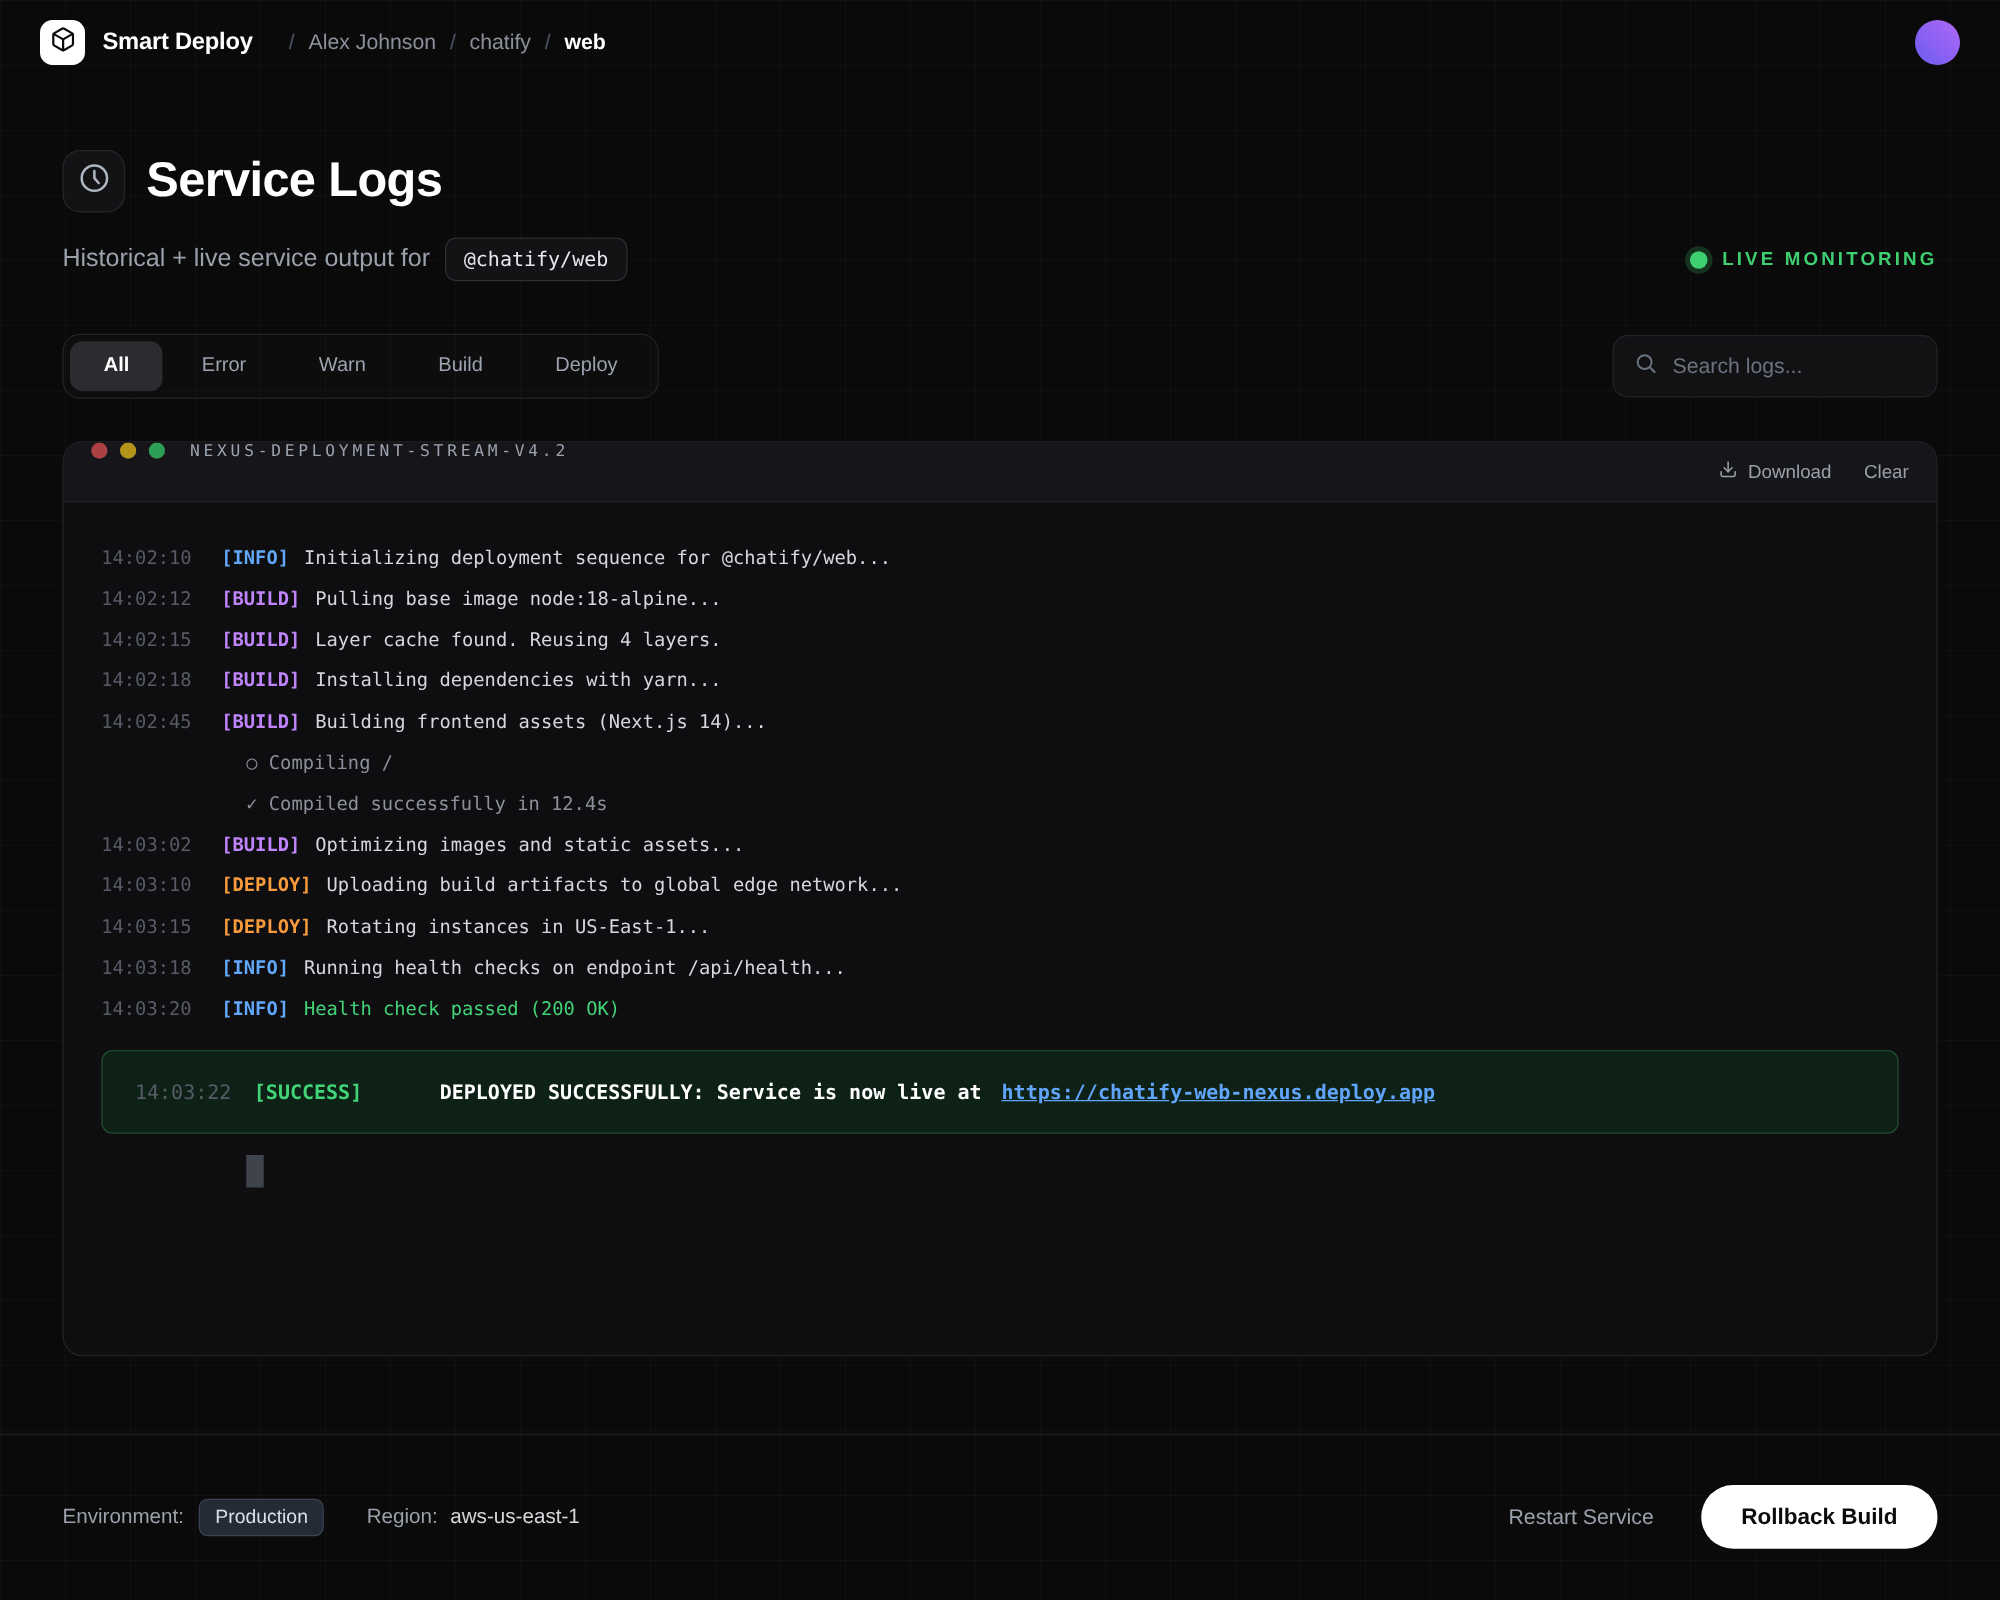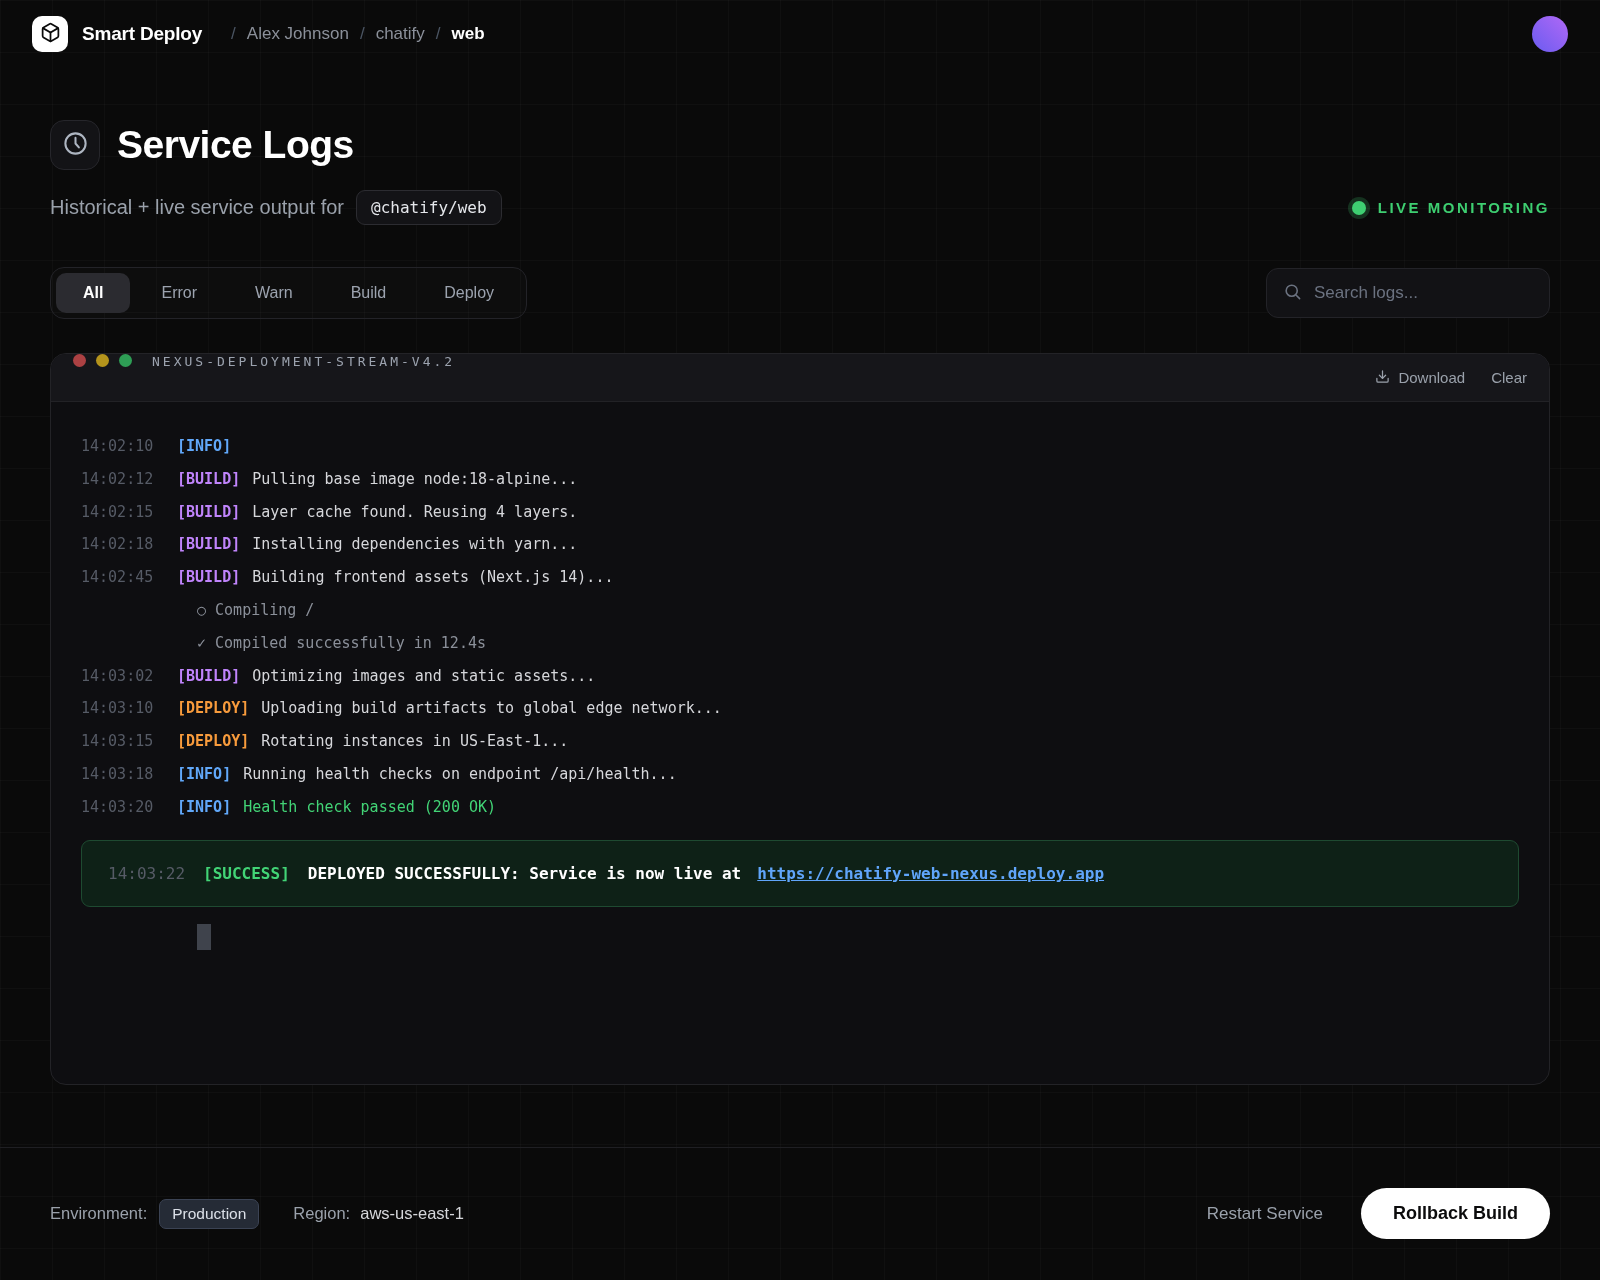--- a/index.html
+++ b/index.html
@@ -36,21 +36,21 @@
   .service-badge { font-family:"DejaVu Sans Mono", monospace; font-size:16px; color:#e5e7eb; background:#131316; border:1px solid #2c2c31; border-radius:9px; padding:7px 14px; margin-left:12px; }
   .live { margin-left:auto; display:flex; align-items:center; gap:12px; }
   .live-dot { width:14px; height:14px; border-radius:50%; background:var(--live-green,#3ecf71); box-shadow:0 0 0 4px rgba(62,197,110,0.22); }
   .live-label { font-size:15px; font-weight:700; letter-spacing:2.5px; color:var(--live-green,#3ecf71); }
 
   
   .toolbar { display:flex; align-items:center; justify-content:space-between; margin-top:42px; }
   .tabs { display:inline-flex; align-items:center; gap:4px; padding:5px; border:1px solid #232328; border-radius:14px; background:rgba(255,255,255,0.015); }
   .tab { border:none; background:transparent; font-family:inherit; font-size:16px; color:#9ca3af; padding:11px 27px; border-radius:10px; cursor:pointer; }
   .tab.active { background:#2b2b30; color:#fff; font-weight:700; }
-  .search-box { display:flex; align-items:center; width:284px; height:50px; border:1px solid #232328; border-radius:12px; background:#121215; padding:0 16px; gap:12px; }
+  .search-box { display:flex; align-items:center; width:260px; height:50px; border:1px solid #232328; border-radius:12px; background:#121215; padding:0 16px; gap:12px; }
   .search-box input { flex:1; border:none; outline:none; background:transparent; font-family:inherit; font-size:17px; color:#d1d5db; }
   .search-box input::placeholder { color:#6b7280; }
 
   
   .terminal { margin-top:34px; height:732px; border:1px solid #232327; border-radius:16px; background:#0e0e11; overflow:hidden; display:flex; flex-direction:column; }
   .term-header { height:48px; flex:none; background:#16161a; border-bottom:1px solid #222226; display:flex; padding:0 22px; }
   .dot { width:13px; height:13px; border-radius:50%; margin-right:10px; }
   .dot.red { background:#ac4143; } .dot.yellow { background:#b5941c; } .dot.green { background:#2e9e55; }
   .term-title { font-family:"DejaVu Sans Mono", monospace; font-size:13px; letter-spacing:3px; color:#9ca3af; margin-left:10px; }
   .term-actions { margin-left:auto; display:flex; align-items:center; gap:26px; }
@@ -62,21 +62,21 @@
   .tag-INFO { color:var(--accent-info,#61a8fa); }
   .tag-BUILD { color:var(--accent-build,#c084fc); }
   .tag-DEPLOY { color:var(--accent-deploy,#f89b3c); }
   .log-msg { color:#d6d7db; }
   .log-line.sub .log-msg { padding-left:38px; color:#8b909a; }
   .msg-green { color:var(--accent-success,#42d476); }
 
   .success-banner { margin-top:16px; height:67px; border:1px solid #1e4a31; background:#0e2117; border-radius:9px; display:flex; align-items:center; padding:0 26px; font-family:"DejaVu Sans Mono", monospace; font-size:16px; }
   .success-banner .s-time { color:#565b66; margin-right:18px; }
   .success-banner .s-tag { color:var(--accent-success,#42d476); font-weight:700; margin-right:18px; }
-  .success-banner .s-msg { color:#fff; font-weight:700; }
+  .success-banner .s-msg { color:#fff; font-weight:700;margin-left:44px; }
   .success-banner a { color:var(--link-blue,#60a5fa); font-weight:700; margin-left:16px; text-decoration:underline; }
   .cursor-block { width:14px; height:26px; background:#3f434c; margin:17px 0 0 116px; }
 
   
   .footer { flex:none; border-top:1px solid #1f1f23; padding:26px 50px 0; display:flex; align-items:center; height:133px; align-items:flex-start; }
   .footer-inner { width:100%; display:flex; align-items:center; margin-top:14px; }
   .env-label, .region-label { font-size:16.5px; color:#9aa1ab; }
   .env-badge { background:#252b36; border:1px solid #3b4354; border-radius:7px; padding:5px 12px; font-size:15.5px; color:#dbe0e8; margin-left:12px; }
   .region-label { margin-left:34px; }
   .region-value { font-size:16.5px; color:#d6d7db; margin-left:10px; }
@@ -171,20 +171,21 @@
             <span>Download</span>
           </button>
           <button class="term-action">Clear</button>
         </div>
       </div>
       <div class="term-body">
         <div>
   <div class="log-line">
     <span class="log-time">14:02:10</span>
     <span class="log-tag tag-INFO">[INFO]</span>
+    <span class="log-msg">Initializing deployment sequence for @chatify/web...</span>
   </div>
 
   <div class="log-line">
     <span class="log-time">14:02:12</span>
     <span class="log-tag tag-BUILD">[BUILD]</span>
     <span class="log-msg">Pulling base image node:18-alpine...</span>
   </div>
 
   <div class="log-line">
     <span class="log-time">14:02:15</span>

